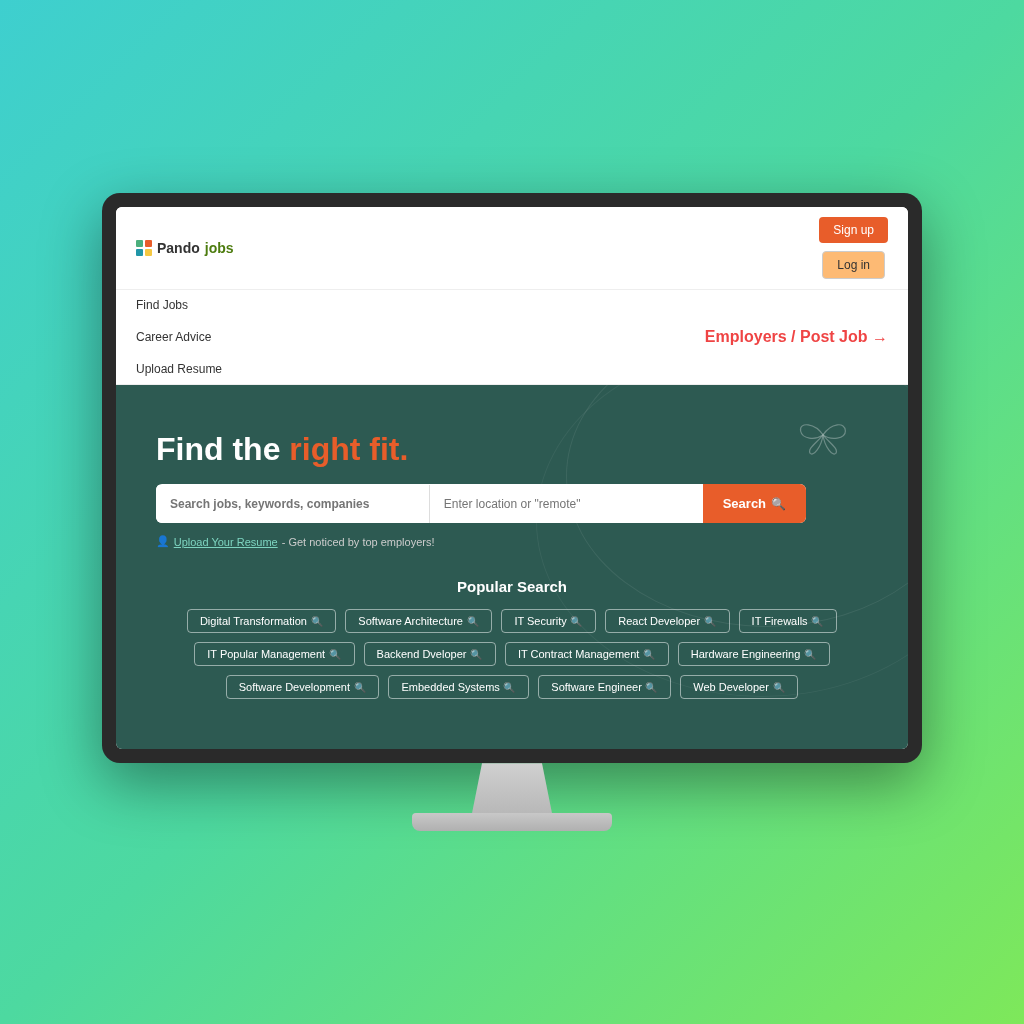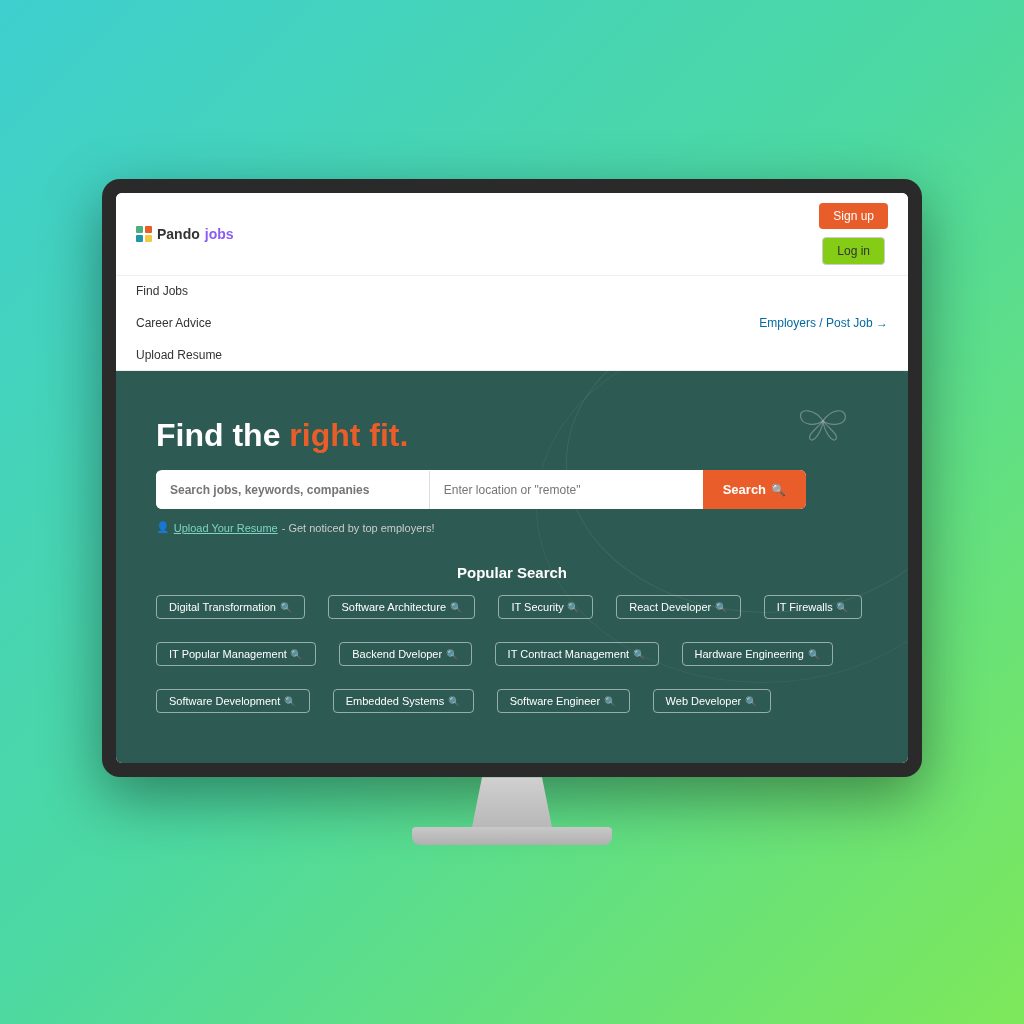--- a/index.html
+++ b/index.html
@@ -64,42 +64,42 @@
 
     .logo-icon-cell {
       border-radius: 1px;
     }
 
     .logo-text-pando {
       color: #333;
     }
 
     .logo-text-jobs {
-      color: #8b5cf6;
+      color: #4d7c0f;
     }
 
     .nav-buttons {
       display: flex;
       gap: 8px;
       align-items: center;
       flex-direction: column;
     }
 
     .btn-signup {
       background: #e85d2a;
       color: #fff;
       border: none;
       padding: 6px 14px;
       border-radius: 4px;
       font-size: 12px;
       cursor: pointer;
     }
 
     .btn-login {
-      background: #84cc16;
+      background: #fdba74;
       color: #333;
       border: 1px solid #ccc;
       padding: 6px 14px;
       border-radius: 4px;
       font-size: 12px;
       cursor: pointer;
     }
 
     
     .subnav {
@@ -118,23 +118,24 @@
     }
 
     .subnav-link {
       font-size: 12px;
       color: #333;
       cursor: pointer;
       text-decoration: none;
     }
 
     .subnav-right {
-      font-size: 12px;
-      color: #0369a1;
-      cursor: pointer;
+      font-size: 16px;
+      color: #ef4444;
+      cursor: pointer;
+      font-weight: bold;
     }
 
     
     .hero {
       background: #2d5a52;
       padding: 45px 40px 50px 40px;
       position: relative;
       overflow: hidden;
     }
 
@@ -255,21 +256,22 @@
       text-align: center;
       color: #fff;
       font-size: 15px;
       font-weight: 600;
       margin-bottom: 14px;
     }
 
     .tags-container {
       display: flex;
       flex-wrap: wrap;
-      gap: 23px;
+      gap: 9px;
+      justify-content: center;
     }
 
     .tag {
       background: transparent;
       border: 1px solid rgba(255,255,255,0.5);
       color: #fff;
       padding: 5px 12px;
       border-radius: 4px;
       font-size: 11px;
       cursor: pointer;

